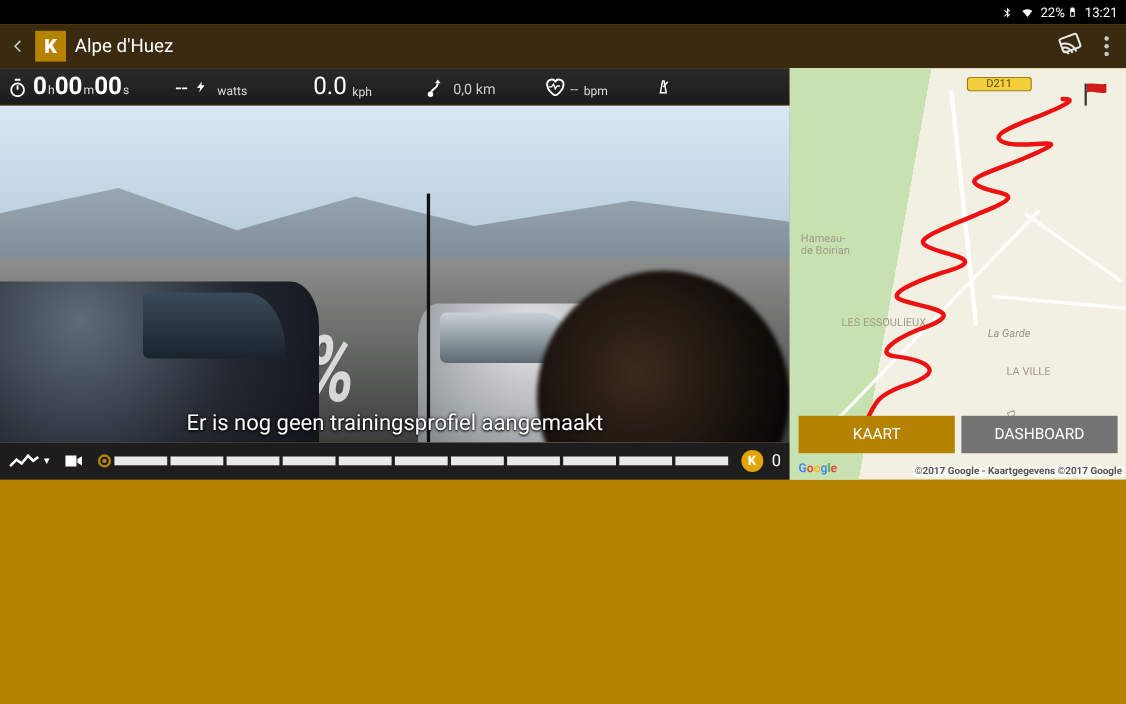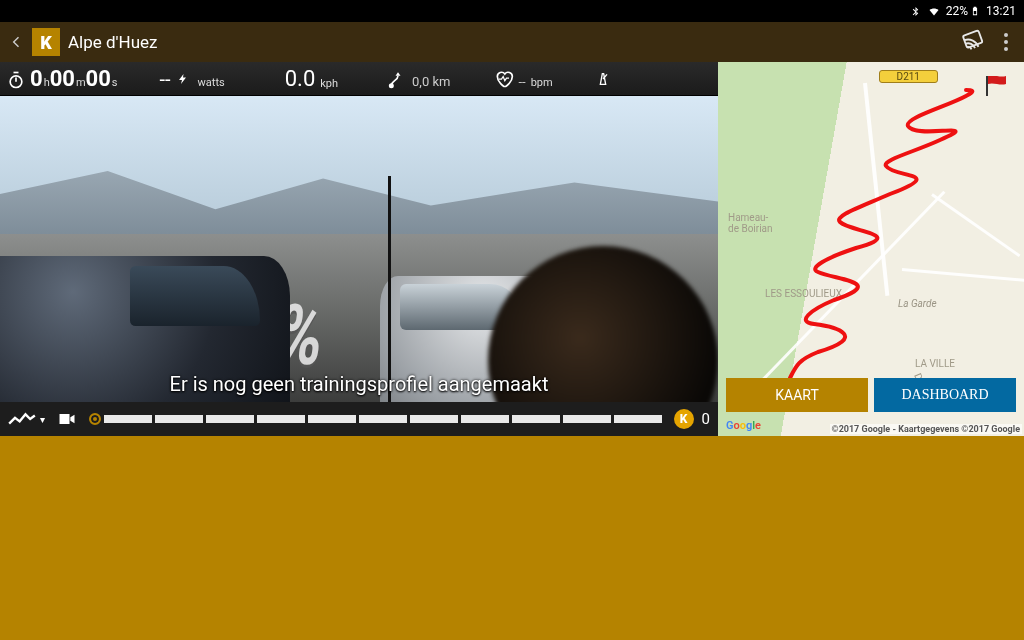--- a/index.html
+++ b/index.html
@@ -107,21 +107,21 @@
   .googlelogo span:nth-child(2){color:#EA4335}
   .googlelogo span:nth-child(3){color:#FBBC05}
   .googlelogo span:nth-child(4){color:#4285F4}
   .googlelogo span:nth-child(5){color:#34A853}
   .googlelogo span:nth-child(6){color:#EA4335}
   .attrib{position:absolute;right:2px;bottom:2px;font-size:9px;color:#555;background:rgba(255,255,255,.6);padding:0 2px;font-weight:bold;}
   
   .map-btns{position:absolute;left:8px;right:8px;bottom:24px;display:flex;gap:6px;height:34px;justify-content:flex-end;}
   .mbtn{flex:1;display:flex;align-items:center;justify-content:center;font-size:14px;color:#fff;cursor:pointer;}
   .mbtn.active{background:#b58300;}
-  .mbtn.inactive{background:#0369a1;font-family:Liberation Serif, serif;}
+  .mbtn.inactive{background:#737373;}
 
   
   .filler{height:204px;background:#b58300;}
 </style>
 </head>
 <body>
 
 <div class="statusbar">
   <span class="sb-icon">
     <svg viewBox="0 0 24 24" width="11" height="11" fill="#fff">
@@ -292,21 +292,21 @@
       <div class="roadline" style="left:6%;top:92%;width:98%;transform:rotate(-46deg);"></div>
       <div class="roadline" style="left:48%;top:5%;width:70%;transform:rotate(84deg);height:4px;"></div>
       <div class="roadline" style="left:60%;top:55%;width:45%;transform:rotate(5deg);"></div>
       <div class="roadline" style="left:70%;top:35%;width:35%;transform:rotate(35deg);"></div>
 
       <div class="r211">D211</div>
       <div class="lab" style="left:10px;top:150px;white-space:pre;">Hameau-
 de Boirian</div>
       <div class="lab" style="left:11px;top:226px;margin-left:36px;">LES ESSOULIEUX</div>
       <div class="lab" style="left:180px;top:236px;color:#9a9484;font-style:italic;">La Garde</div>
-      <div class="lab" style="left:178px;top:296px;padding-left:19px;">LA VILLE</div>
+      <div class="lab" style="left:178px;top:271px;padding-left:19px;">LA VILLE</div>
       <div class="lab" style="left:190px;top:320px;transform:rotate(68deg);">D211A</div>
 
       <svg class="route" viewBox="0 0 306 340" width="306" height="340">
         <path d="M58 338 L68 326 L72 316 C78 304 80 298 100 290 C150 275 120 265 96 262
                  C78 260 92 248 116 238 C170 220 118 218 100 210
                  C90 206 108 196 138 186 C190 172 132 170 122 160
                  C116 154 140 146 172 132 C230 110 176 116 168 104
                  C164 98 196 90 222 78 C268 58 198 78 190 64
                  C186 56 230 44 248 34 C260 28 252 28 248 28" fill="none" stroke="#e11" stroke-width="4" stroke-linejoin="round" stroke-linecap="round"></path>
       </svg>

